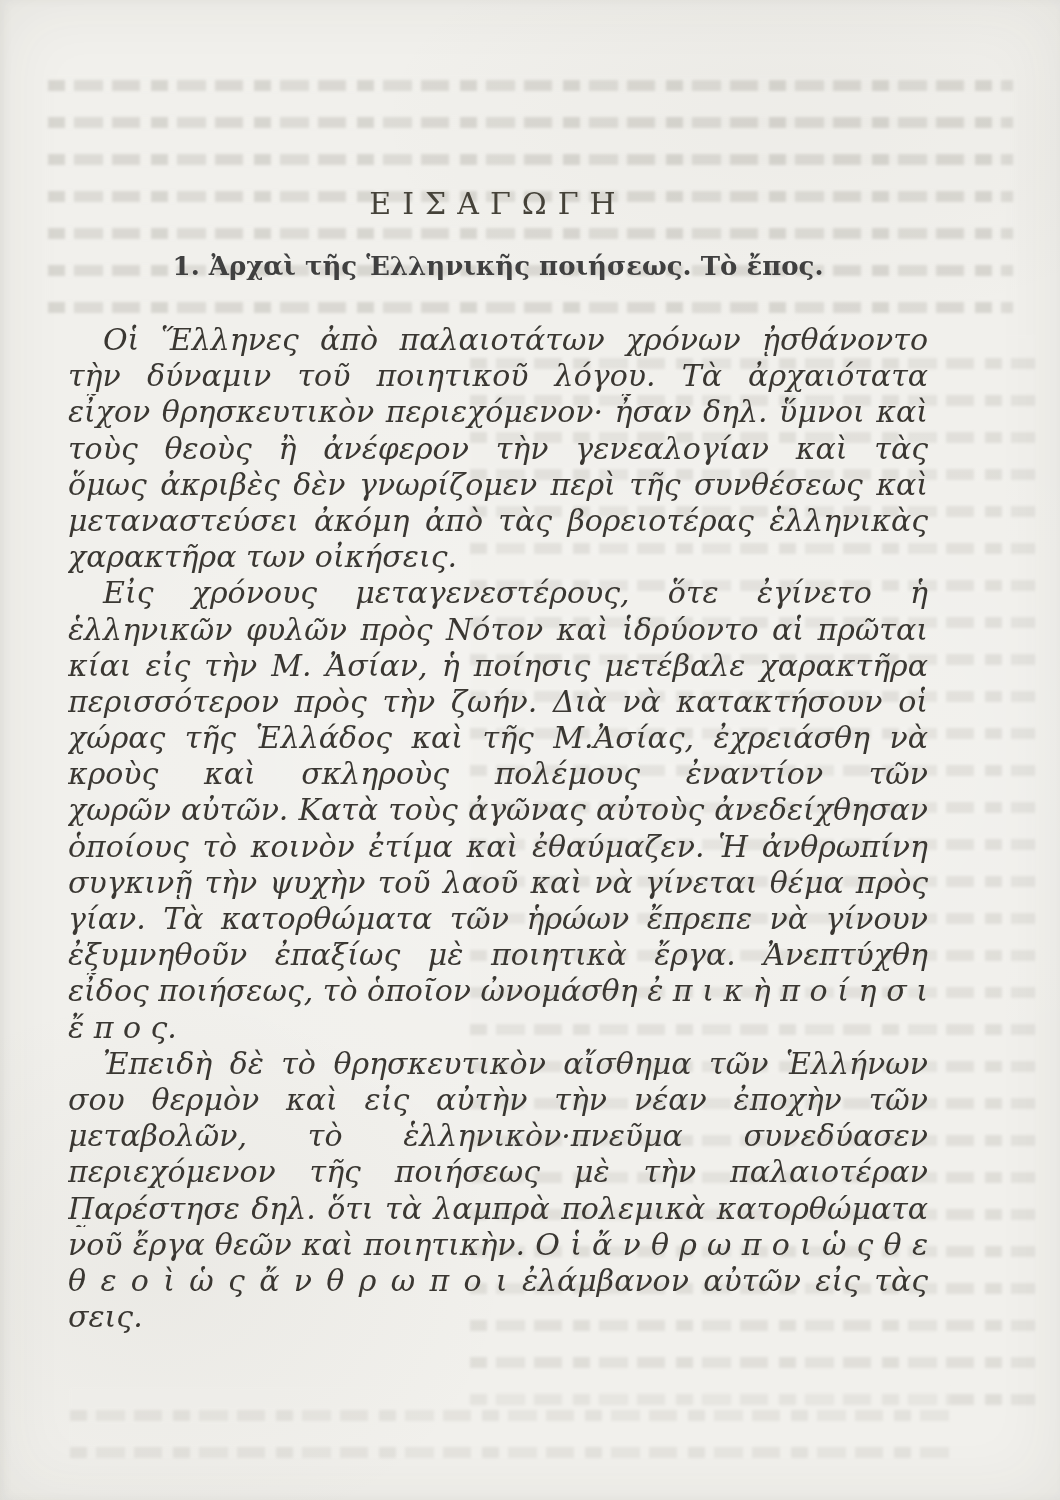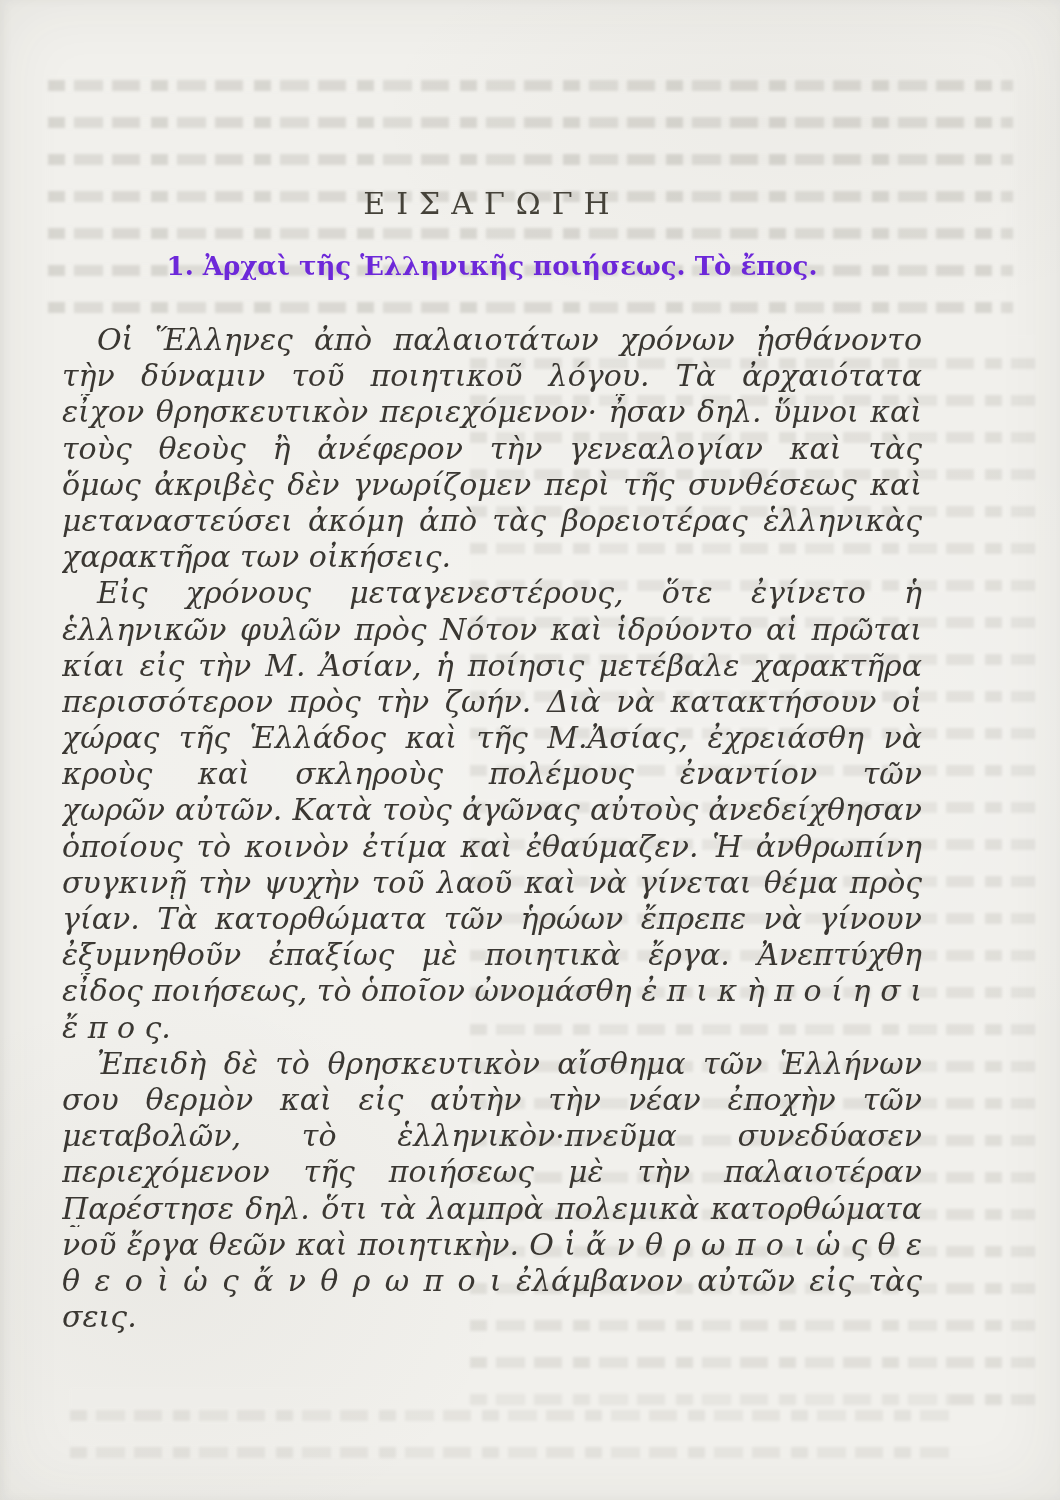--- a/index.html
+++ b/index.html
@@ -38,39 +38,39 @@
         rgba(118,114,102,0.38) 0 17px, transparent 17px 26px,
         rgba(118,114,102,0.30) 26px 55px, transparent 55px 64px,
         rgba(118,114,102,0.34) 64px 92px, transparent 92px 103px);
   }
   .ghost.g-top    { left: 48px;  top: 78px;   width: 965px; height: 235px; opacity: .55; }
   .ghost.g-right  { left: 470px; top: 335px;  width: 565px; height: 1070px; opacity: .38; }
   .ghost.g-bottom { left: 70px;  top: 1388px; width: 880px; height: 70px;  opacity: .30; }
 
   .text-block {
     position: absolute;
-    left: 62px;
+    left: 68px;
     width: 860px;
     color: var(--ink, #3a3732);
   }
   .doc-title {
     top: 186px;
     text-align: center;
     font-size: 30px;
     letter-spacing: 11px;
     font-weight: 400;
     color: #454239;
     font-style: normal;
   }
   .section-heading {
     top: 251px;
     text-align: center;
     font-size: 26px;
     font-weight: 700;
-    color: #6d28d9;
+    color: #404040;
     font-style: normal;
   }
   .paragraphs {
     top: 322px;
     font-size: 30px;
     font-style: italic;
   }
   .line {
     height: 36.2px;
     line-height: 36.2px;

